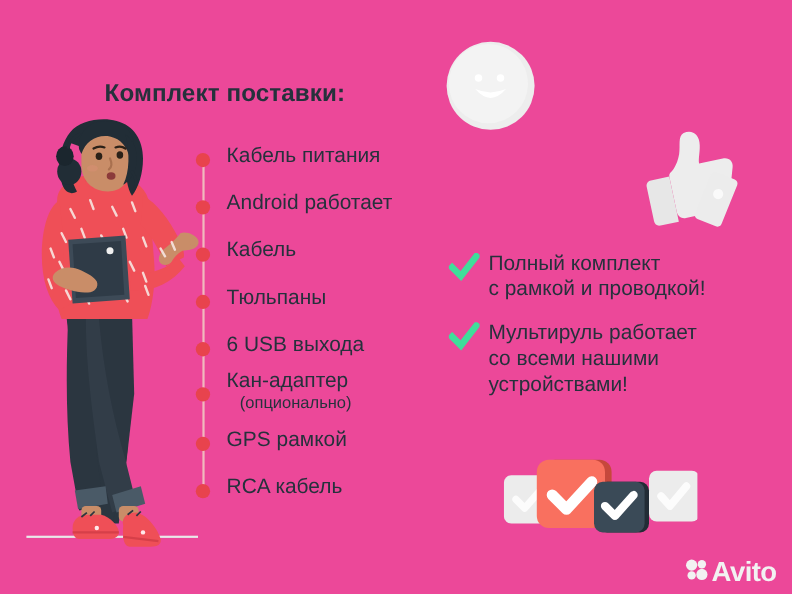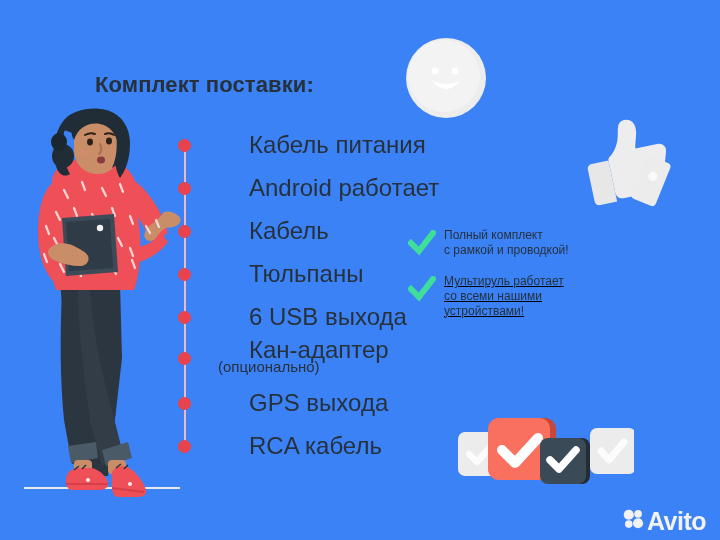--- a/index.html
+++ b/index.html
@@ -8,21 +8,21 @@
     padding: 0;
     background: #ffffff;
   }
   body {
     font-family: "Liberation Sans", "DejaVu Sans", sans-serif;
   }
   #stage {
     position: relative;
     width: 720px;
     height: 540px;
-    background: #3b82f6;
+    background: #ec4899;
     overflow: hidden;
   }
 
   
   .deco {
     position: absolute;
     pointer-events: none;
   }
   #deco-smiley {
     left: 404px;
@@ -119,25 +119,24 @@
     top: -6px;
     width: 13px;
     height: 13px;
     border-radius: 50%;
     background: #e8434d;
   }
   .kit-label {
     position: absolute;
     left: 28px;
     top: -14px;
-    font-size: 24px;
+    font-size: 19px;
     color: #26313c;
     white-space: nowrap;
     line-height: 1.15;
-    margin-left: 43px;
   }
   .kit-sub {
     position: absolute;
     left: 40px;
     top: 8px;
     font-size: 15px;
     color: #26313c;
     white-space: nowrap;
     line-height: 1.15;
   }
@@ -150,30 +149,29 @@
     width: 290px;
   }
   .benefit {
     position: relative;
     display: flex;
     align-items: flex-start;
     gap: 8px;
   }
   .benefit + .benefit {
     margin-top: 17px;
-    text-decoration: underline;
   }
   .benefit-check {
     flex: 0 0 auto;
     width: 28px;
     height: 26px;
     margin-top: 2px;
   }
   .benefit-text {
-    font-size: 12px;
+    font-size: 19px;
     line-height: 1.22;
     color: #26313c;
     font-weight: 400;
     white-space: pre-line;
   }
 </style>
 </head>
 <body>
 
 <div id="stage">
@@ -351,21 +349,21 @@
     </li>
 
     <li class="kit-item" style="top:228px">
       <span class="kit-dot"></span>
       <span class="kit-label" style="top:-22px">Кан-адаптер</span>
       <span class="kit-sub" style="top:0px">(опционально)</span>
     </li>
 
     <li class="kit-item" style="top:273px">
       <span class="kit-dot"></span>
-      <span class="kit-label">GPS выхода</span>
+      <span class="kit-label">GPS рамкой</span>
     </li>
 
     <li class="kit-item" style="top:316px">
       <span class="kit-dot"></span>
       <span class="kit-label">RCA кабель</span>
     </li>
   </ul>
 
   <div id="benefits">
 

